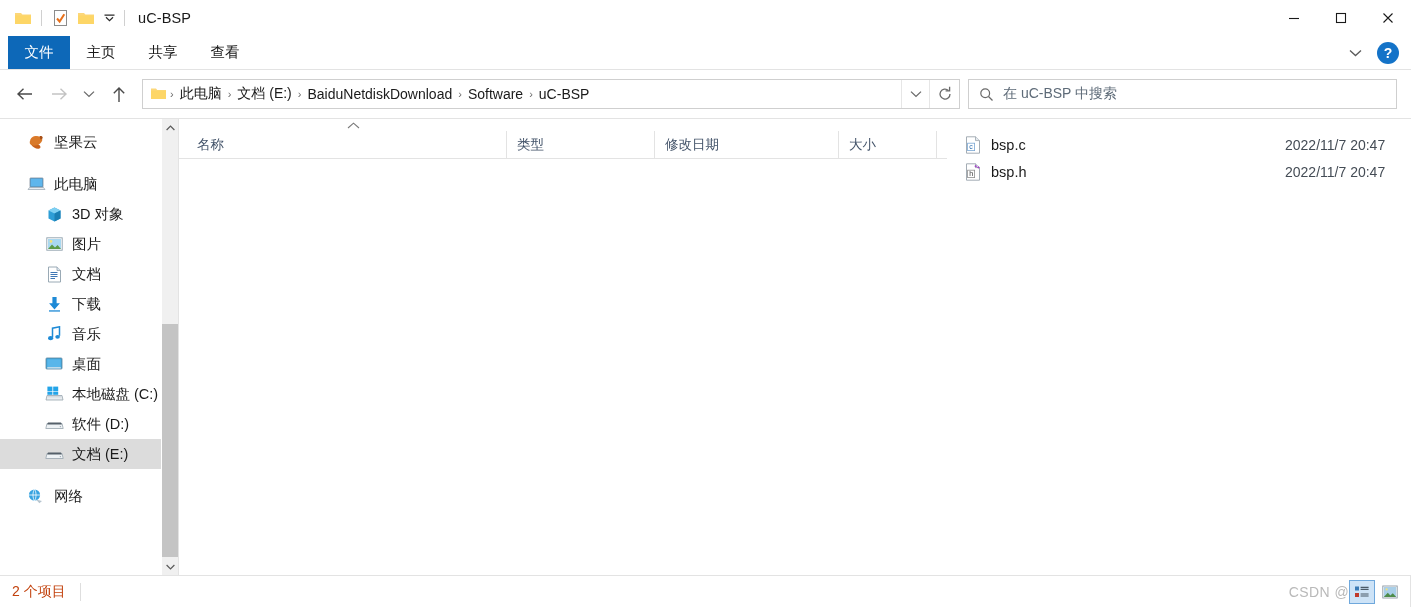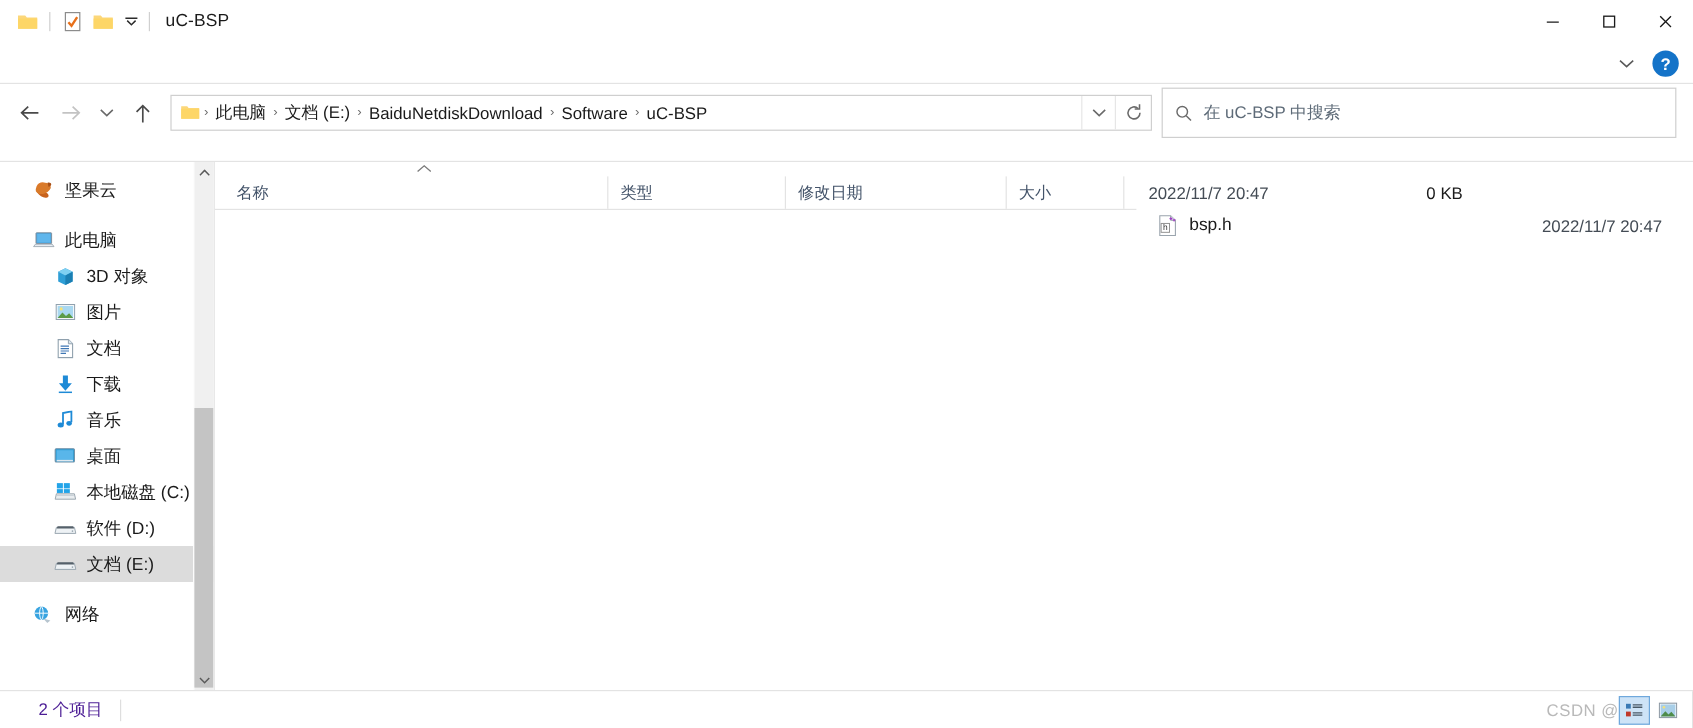--- a/index.html
+++ b/index.html
@@ -124,34 +124,33 @@
     align-items: center; justify-content: center;
     color: #5a5a5a; font-size: 11px;
     border-left: 1px solid #e6e6e6;
   }
   .addr-refresh {
     width: 30px; height: 28px; display: flex;
     align-items: center; justify-content: center;
     border-left: 1px solid #e6e6e6;
   }
   .searchbox {
-    flex: 1; height: 42px; margin-left: 8px; margin-right: 6px;
+    flex: 1; height: 30px; margin-left: 8px; margin-right: 6px;
     border: 1px solid #cfcfcf; background: #ffffff;
     display: flex; align-items: center;
   }
   .search-ico { width: 34px; display: flex; align-items: center; justify-content: center; }
   .search-ph {
     font-size: 14px; color: #5e6b78; white-space: nowrap;
   }
 
   
   .body {
     flex: 1; display: flex; min-height: 0;
     border-top: 1px solid #e3e3e3;
-    margin-top: 16px;
   }
 
   
   .sidebar {
     width: 178px; min-width: 178px;
     position: relative; background: #ffffff;
     padding-top: 8px;
     overflow: hidden;
   }
   .navitem {
@@ -226,21 +225,21 @@
   .file-ico { width: 16px; height: 18px; margin-right: 10px; flex: 0 0 16px; }
 
   
   .statusbar {
     height: 32px; min-height: 32px;
     border-top: 1px solid #e3e3e3;
     display: flex; align-items: center;
     position: relative; background: #ffffff;
   }
   .status-text {
-    font-size: 14px; color: #4c1d95; padding-left: 32px;
+    font-size: 14px; color: #c2410c; padding-left: 12px;
   }
   .status-div {
     width: 1px; height: 18px; background: #dedede; margin-left: 14px;
   }
   .viewbtns {
     position: absolute; right: 8px; top: 0; height: 32px;
     display: flex; align-items: center; gap: 2px;
   }
   .vbtn {
     width: 26px; height: 24px;
@@ -308,20 +307,26 @@
       </div>
       <div class="wc">
         <svg width="14" height="14" viewBox="0 0 14 14">
             <path d="M2.5 2.5l9 9M11.5 2.5l-9 9" stroke="#1a1a1a" stroke-width="1.1"></path>
           </svg>
       </div>
     </div>
   </div>
 
   <div class="ribbon">
+    <div class="tabs">
+      <div class="tab file">文件</div>
+      <div class="tab">主页</div>
+      <div class="tab">共享</div>
+      <div class="tab">查看</div>
+    </div>
     <div class="ribbon-right">
       <div class="ribbon-chev">
         <svg width="13" height="8" viewBox="0 0 13 8">
             <path d="M1 1.5l5.5 5 5.5-5" stroke="#5a5a5a" stroke-width="1.3" fill="none"></path>
           </svg>
       </div>
       <div class="help-btn">?</div>
     </div>
   </div>
 
@@ -560,20 +565,31 @@
       <div class="colhead">
         <div class="col c-name">名称</div>
         <div class="col c-type">类型</div>
         <div class="col c-date">修改日期</div>
         <div class="col c-size">大小</div>
         <div class="col c-pad"></div>
       </div>
 
       <div class="rows">
         <div class="row">
+          <div class="cell name">
+            <span class="file-ico">
+              <svg width="16" height="18" viewBox="0 0 16 18">
+                <path d="M1.5 0.8h9L14.5 4.6V17.2h-13z" fill="#ffffff" stroke="#9aa4ad" stroke-width="0.9"></path>
+                <path d="M10.5 0.8v3.8h4" fill="#e3e9ee" stroke="#9aa4ad" stroke-width="0.8"></path>
+                <rect x="2.6" y="7.2" width="7" height="7.4" fill="#ffffff" stroke="#7aa7d4" stroke-width="0.8"></rect>
+                <text x="6.1" y="13" font-family="Liberation Sans, sans-serif" font-size="7" fill="#2b6cb0" text-anchor="middle">c</text>
+              </svg>
+            </span>
+            <span>bsp.c</span>
+          </div>
           <div class="cell date">2022/11/7 20:47</div>
           <div class="cell size">0 KB</div>
         </div>
 
         <div class="row">
           <div class="cell name">
             <span class="file-ico">
               <svg width="16" height="18" viewBox="0 0 16 18">
                 <path d="M1.5 0.8h9L14.5 4.6V17.2h-13z" fill="#ffffff" stroke="#9aa4ad" stroke-width="0.9"></path>
                 <path d="M10.5 0.8v3.8h4" fill="#e3e9ee" stroke="#9aa4ad" stroke-width="0.8"></path>

